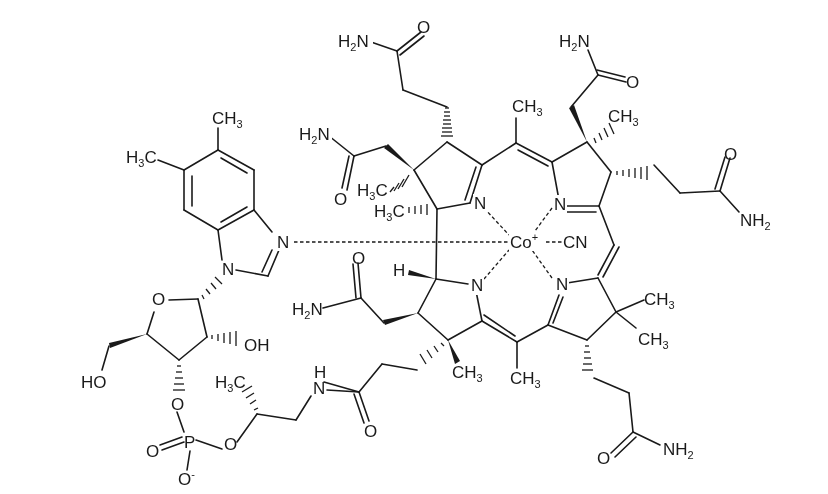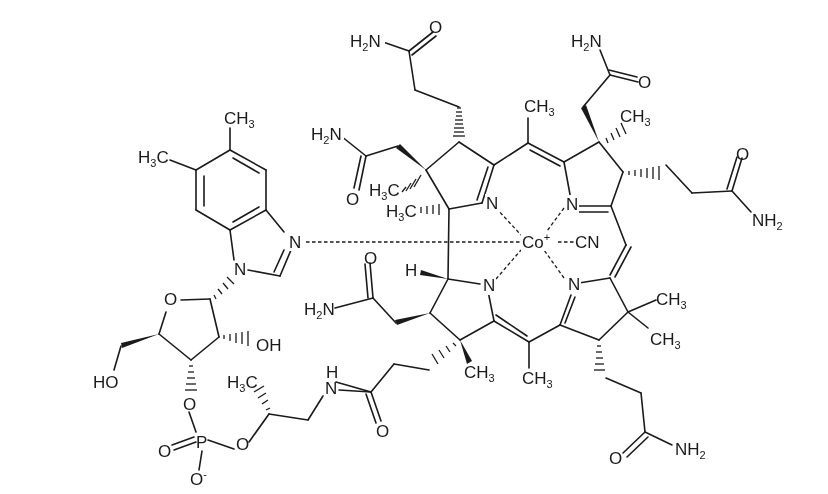--- a/index.html
+++ b/index.html
@@ -1,17 +1,17 @@
 <!DOCTYPE html>
 <html><head>
 <meta charset="utf-8">
 <style>
   html,body{margin:0;padding:0;background:#ffffff;}
   body{width:828px;height:494px;overflow:hidden;}
-  #diagram{position:absolute;left:16px;top:0;width:668px;height:494px;}
+  #diagram{position:absolute;left:4px;top:0;width:668px;height:494px;}
   svg{display:block;}
   .bond{stroke:#1a1a1a;stroke-width:1.6;fill:none;stroke-linecap:round;}
   .dash{stroke:#1a1a1a;stroke-width:1.3;fill:none;stroke-dasharray:3.5 2.5;}
   .wedge{fill:#1a1a1a;stroke:none;}
   .hash{stroke:#1a1a1a;stroke-width:1.3;}
   .lbl{font-family:"Liberation Sans",sans-serif;font-size:17px;fill:#1a1a1a;}
   .sub{font-size:11px;}
   .bg{fill:#ffffff;}
 </style>
 </head>

